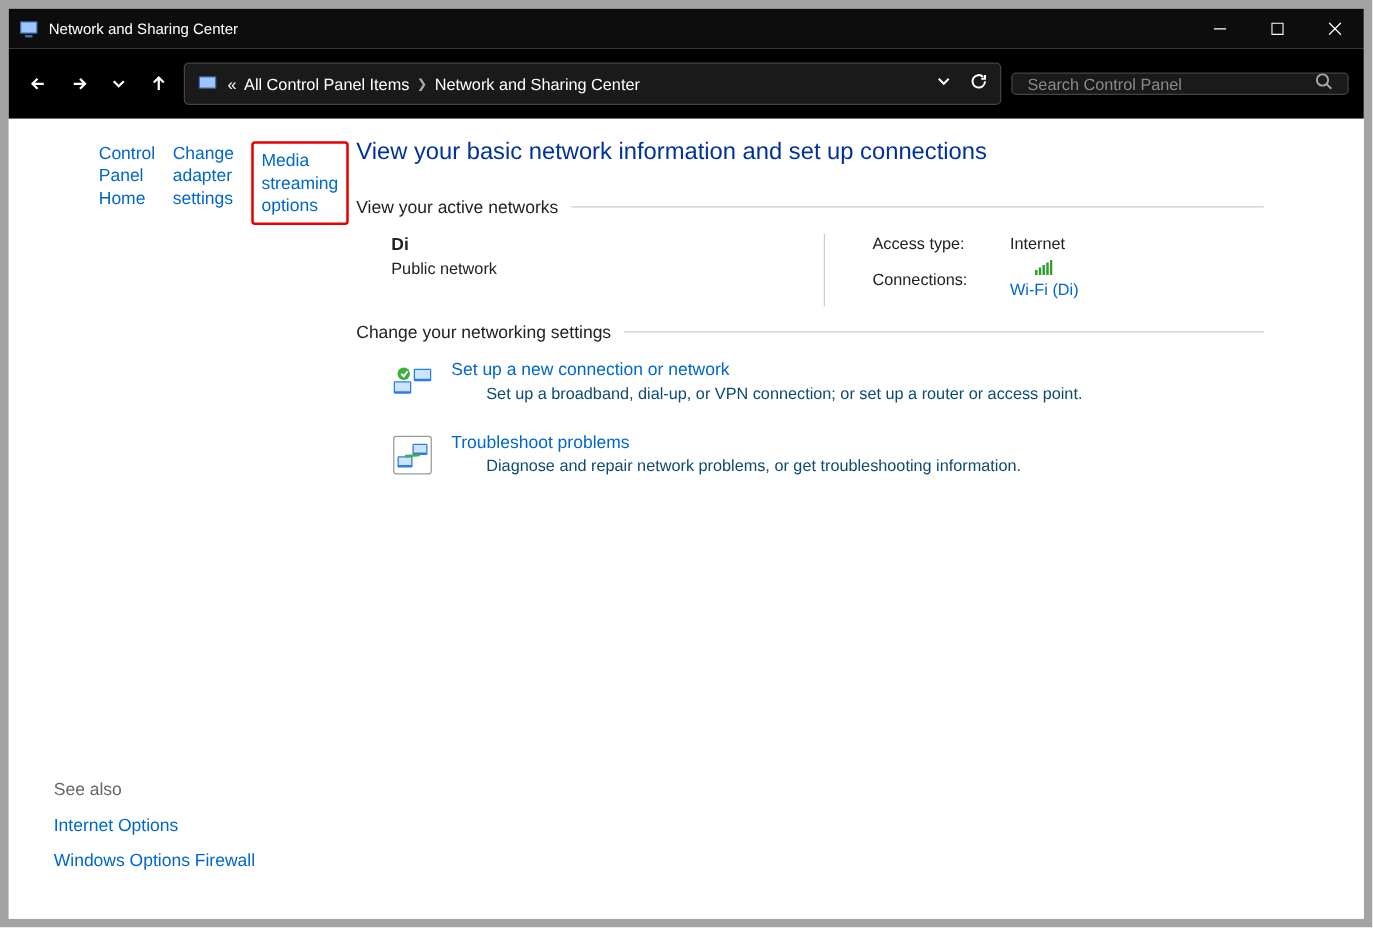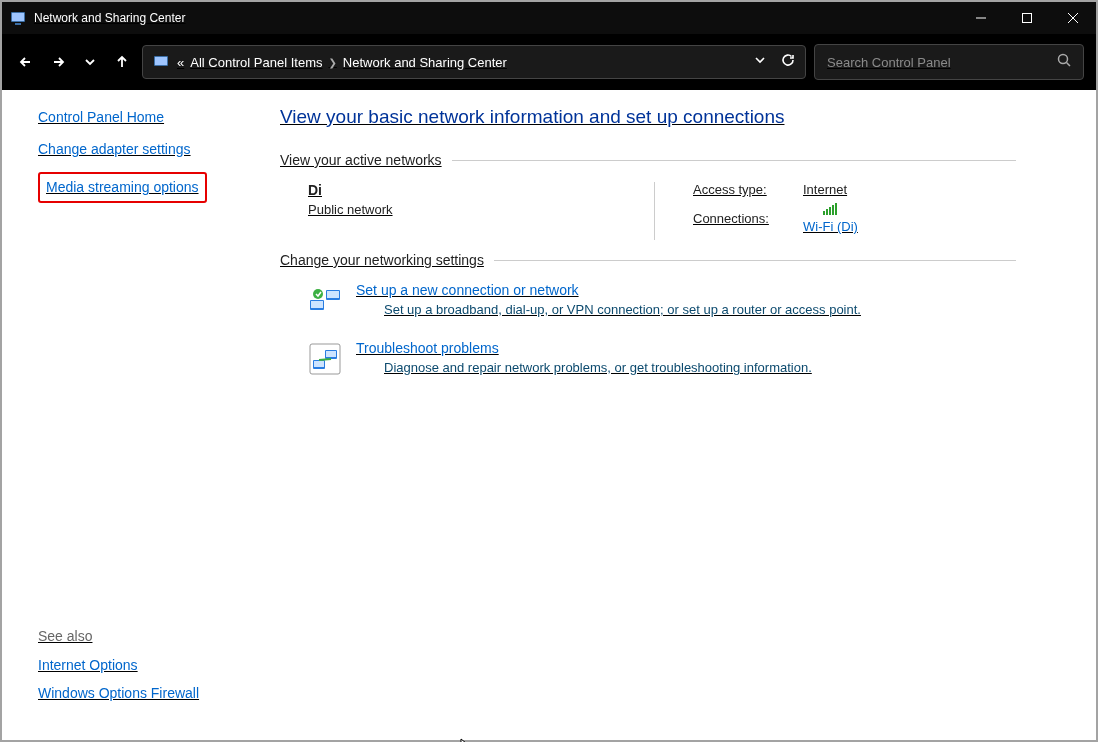--- a/index.html
+++ b/index.html
@@ -1,47 +1,47 @@
 <!DOCTYPE html>
 <html><head>
   <meta charset="utf-8">
   <style>
     * { margin: 0; padding: 0; box-sizing: border-box; font-family: "Segoe UI", Tahoma, sans-serif; }
     body { width: 1098px; height: 742px; background: #fff; overflow: hidden; }
-    .window { width: 100%; height: 100%; display: flex; flex-direction: column; border: 2px solid #a3a3a3; text-decoration: underline; }
+    .window { width: 100%; height: 100%; display: flex; flex-direction: column; border: 7px solid #a3a3a3; }
 
     
     .titlebar { height: 32px; background: #0d0d0d; color: #fff; display: flex; align-items: center; padding-left: 8px; }
     .titlebar .app-icon { width: 16px; height: 16px; margin-right: 8px; }
     .titlebar .title { font-size: 12px; flex: 1; }
     .tb-ctrls { display: flex; height: 100%; }
     .tb-btn { width: 46px; height: 100%; display: flex; align-items: center; justify-content: center; color: #fff; }
     .tb-btn svg { width: 10px; height: 10px; }
 
     
     .toolbar { height: 56px; background: #000; display: flex; align-items: center; padding: 0 12px; gap: 8px; }
     .nav-btn { width: 24px; height: 24px; display: flex; align-items: center; justify-content: center; color: #fff; }
     .nav-btn svg { width: 16px; height: 16px; }
     .addr { flex: 1; height: 34px; background: #1a1a1a; border: 1px solid #444; border-radius: 4px; display: flex; align-items: center; padding: 0 10px; color: #fff; gap: 8px; }
     .addr .cp-icon { width: 16px; height: 16px; }
     .addr .crumbs { display: flex; align-items: center; gap: 6px; font-size: 13px; flex: 1; overflow: hidden; }
     .crumb-sep { color: #aaa; font-size: 10px; }
     .addr .right-icons { display: flex; align-items: center; gap: 14px; }
     .addr .right-icons svg { width: 14px; height: 14px; color: #fff; }
-    .searchbox { width: 270px; height: 36px; background: #1a1a1a; border: 1px solid #444; border-radius: 4px; display: flex; align-items: center; padding: 0 12px; }
+    .searchbox { width: 270px; height: 18px; background: #1a1a1a; border: 1px solid #444; border-radius: 4px; display: flex; align-items: center; padding: 0 12px; }
     .searchbox input { flex: 1; background: transparent; border: none; outline: none; color: #ddd; font-size: 13px; }
     .searchbox input::placeholder { color: #8a8a8a; }
     .searchbox svg { width: 14px; height: 14px; color: #aaa; }
 
     
     .content { flex: 1; display: flex; background: #fff; position: relative; }
 
     
     .sidebar { width: 250px; padding: 18px 18px 18px 36px; display: flex; flex-direction: column; font-size: 14px; }
-    .side-links { display: flex; flex-direction: column; gap: 14px; }
+    .side-links { display: flex; flex-direction: row; gap: 14px; margin-left: 36px; }
     .link { color: #0066cc; cursor: pointer; line-height: 1.3; }
     .link.highlight { border: 2px solid #e60000; border-radius: 3px; padding: 4px 6px; display: inline-block; width: fit-content; }
     .seealso-block { margin-top: auto; padding-bottom: 10px; }
     .seealso-hdr { color: #666; font-size: 14px; margin-bottom: 12px; }
     .seealso-block .link { margin-bottom: 10px; display: block; }
 
     
     .main { flex: 1; padding: 16px 80px 16px 28px; font-size: 14px; color: #222; }
     .main-title { color: #003399; font-size: 19px; font-weight: 400; margin-bottom: 24px; }
     .section-hdr { font-size: 14px; color: #222; display: flex; align-items: center; gap: 10px; margin-bottom: 14px; }

